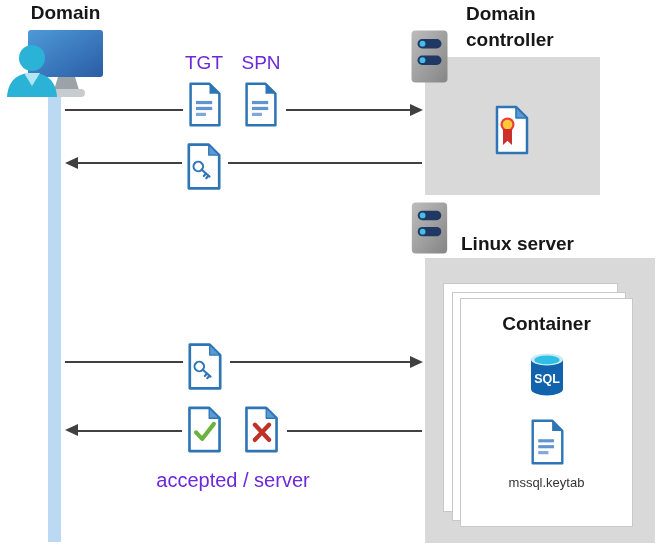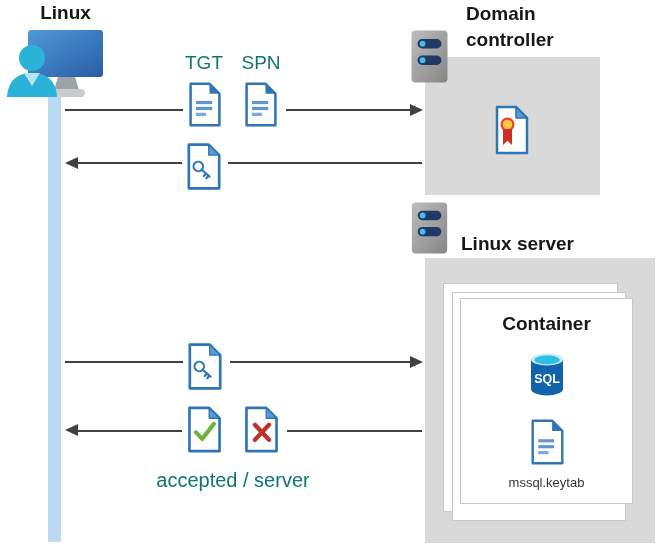--- a/index.html
+++ b/index.html
@@ -3,21 +3,21 @@
 <meta charset="utf-8">
 <style>
   html,body{margin:0;padding:0;background:#ffffff;}
   .stage{
     position:relative;width:660px;height:558px;background:#ffffff;overflow:hidden;
     font-family:"Liberation Sans",sans-serif;
   }
   .abs{position:absolute;}
   .label{position:absolute;color:#171717;}
   .title{font-weight:bold;font-size:19px;line-height:26px;}
-  .sub{font-size:19px;color:#0f766e;font-weight:normal;}
+  .sub{font-size:19px;color:#6d28d9;font-weight:normal;}
   .center{text-align:center;}
   .graybox{position:absolute;background:#D9D9D9;}
   .card{position:absolute;background:#ffffff;border:1px solid #c8c8c8;box-sizing:border-box;}
   .lifeline{position:absolute;left:48px;top:95px;width:13px;height:447px;background:#BCD9F4;}
   .aline{position:absolute;height:2px;background:#404040;}
   .ahead-r{position:absolute;width:0;height:0;border-top:6px solid transparent;
     border-bottom:6px solid transparent;border-left:13px solid #404040;}
   .ahead-l{position:absolute;width:0;height:0;border-top:6px solid transparent;
     border-bottom:6px solid transparent;border-right:13px solid #404040;}
   svg{display:block;}
@@ -36,21 +36,21 @@
       </linearGradient>
       <linearGradient id="gBlue" x1="0" y1="0" x2="1" y2="1">
         <stop offset="0" stop-color="#4E9AD9"></stop>
           <stop offset="1" stop-color="#2A5CA5"></stop>
       </linearGradient>
     </defs>
   </svg>
 
   <div class="lifeline"></div>
 
-  <div class="label title center" style="left:18px;top:0px;width:95px;">Linux</div>
+  <div class="label title center" style="left:18px;top:0px;width:95px;">Domain</div>
   <svg class="abs" style="left:3px;top:25px;" width="100" height="72" viewBox="0 0 100 72">
     <rect x="25" y="5" width="75" height="47" rx="3" fill="url(#gBlue)"></rect>
     <polygon points="55,52 72,52 76,65 51,65" fill="#9BA2A8"></polygon>
     <rect x="45" y="64" width="37" height="8" rx="4" fill="#C7CCD1"></rect>
     <circle cx="29" cy="33" r="13" fill="#2AB2D7"></circle>
     <path d="M4,72 C5,56 14,48 29,48 C44,48 53,56 54,72 Z" fill="#2AB2D7"></path>
     <polygon points="21,48 37,48 29,61" fill="#B3E5F5"></polygon>
   </svg>
 
   <div class="graybox" style="left:425px;top:57px;width:175px;height:138px;"></div>
@@ -75,21 +75,21 @@
     <rect x="0.5" y="0.5" width="36" height="52" rx="4" fill="url(#gGray)"></rect>
     <rect x="6.5" y="9" width="24" height="9.5" rx="4.7" fill="#1F3864"></rect>
     <circle cx="11.5" cy="13.7" r="2.9" fill="#45BEE8"></circle>
     <rect x="6.5" y="25.5" width="24" height="9.5" rx="4.7" fill="#1F3864"></rect>
     <circle cx="11.5" cy="30.2" r="2.9" fill="#45BEE8"></circle>
   </svg>
   <div class="label title" style="left:461px;top:224px;width:180px;margin-top:7px;">Linux server</div>
 
   <div class="card" style="left:443px;top:283px;width:175px;height:229px;"></div>
   <div class="card" style="left:452px;top:292px;width:174px;height:229px;"></div>
-  <div class="card" style="left:460px;top:298px;width:173px;height:206px;">
+  <div class="card" style="left:460px;top:298px;width:173px;height:229px;">
     <div class="label title center" style="left:0;top:12px;width:100%;">Container</div>
     <svg class="abs" style="left:67px;top:53px;" width="38" height="46" viewBox="0 0 38 46">
       <path d="M3,7 V37 A16,6.5 0 0 0 35,37 V7 Z" fill="#1263AE"></path>
       <ellipse cx="19" cy="7.5" rx="16" ry="6" fill="#CBEBF4"></ellipse>
       <ellipse cx="19" cy="7.9" rx="12.6" ry="4.4" fill="#2EBFE6"></ellipse>
       <text x="19" y="31" text-anchor="middle" font-family="Liberation Sans, sans-serif" font-size="12.5" font-weight="bold" fill="#ffffff">SQL</text>
     </svg>
     <svg class="abs" style="left:68px;top:117px;" width="37" height="52" viewBox="0 0 40 50">
       <path d="M4,2 H25 L36,13 V48 H4 Z" fill="#ffffff" stroke="#2E75B6" stroke-width="2.6" stroke-linejoin="round"></path>
       <path d="M25,2 V13 H36 Z" fill="#2E75B6"></path>

